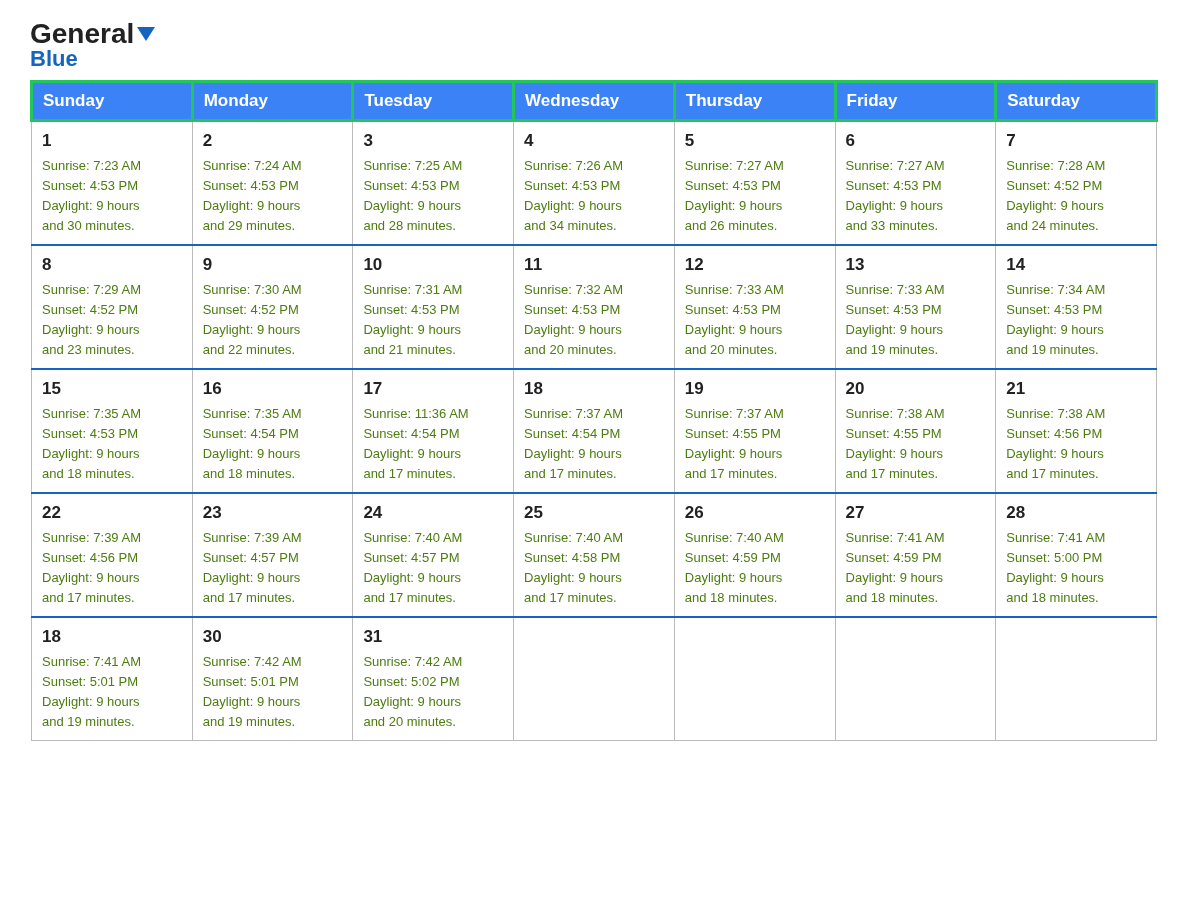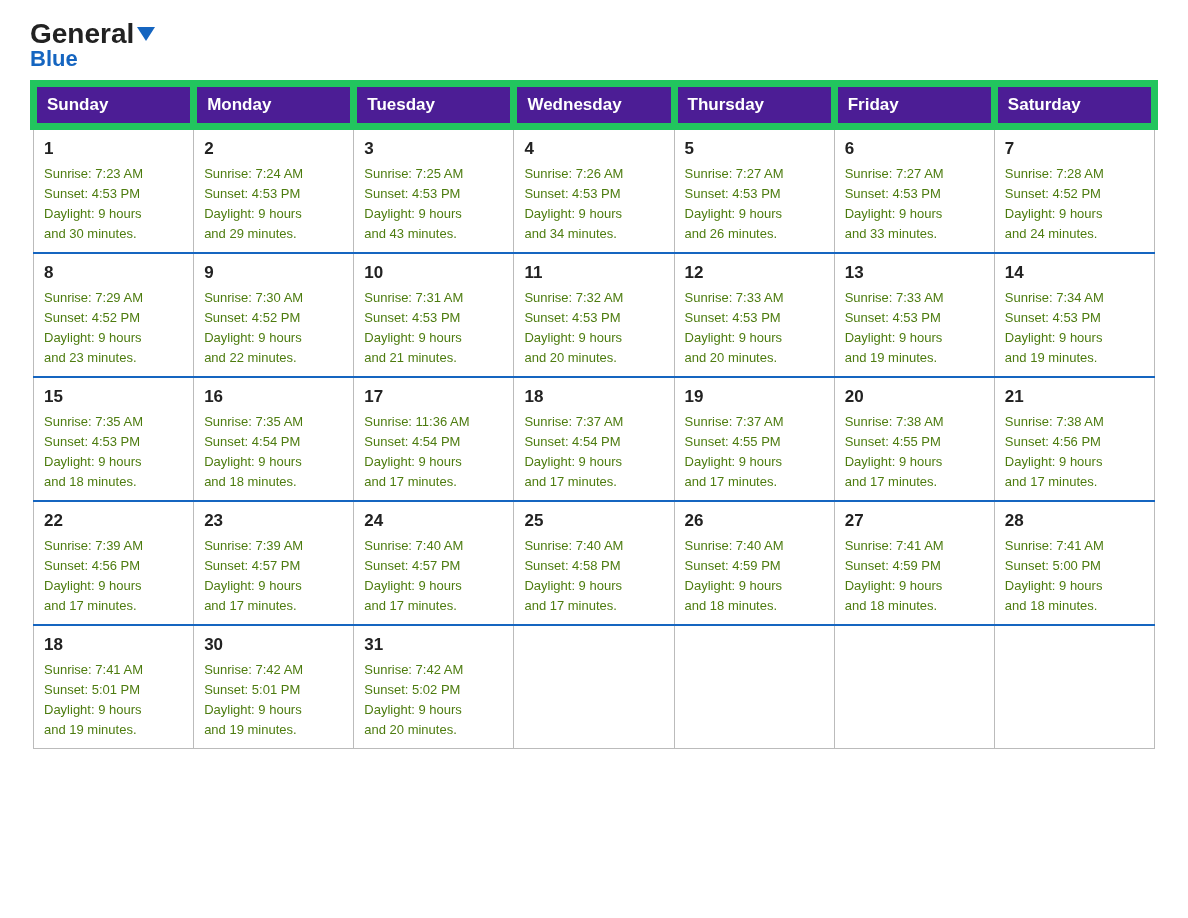--- a/index.html
+++ b/index.html
@@ -47,27 +47,27 @@
       font-size: 22px;
       color: #444;
       margin-top: 4px;
     }
     .calendar-table {
       width: 100%;
       border-collapse: collapse;
       border: 1px solid #bbb;
     }
     .calendar-table th {
-      background-color: #4c1d95;
+      background-color: #3b82f6;
       color: #fff;
       font-size: 17px;
       font-weight: bold;
       padding: 8px 10px;
       text-align: left;
-      border: 7px solid #22c55e;
+      border: 3px solid #22c55e;
       margin-top: 19px;
     }
     .calendar-table td {
       vertical-align: top;
       padding: 6px 10px 8px 10px;
       border: 1px solid #bbb;
       font-size: 13.5px;
       line-height: 1.5;
       width: calc(100% / 7);
       min-height: 90px;
@@ -123,21 +123,21 @@
         <td>
           <span class="day-number">1</span>
           <div class="cell-content"><span>Sunrise: 7:23 AM</span><br><span>Sunset: 4:53 PM</span><br><span>Daylight: 9 hours</span><br><span>and 30 minutes.</span></div>
         </td>
         <td>
           <span class="day-number">2</span>
           <div class="cell-content"><span>Sunrise: 7:24 AM</span><br><span>Sunset: 4:53 PM</span><br><span>Daylight: 9 hours</span><br><span>and 29 minutes.</span></div>
         </td>
         <td>
           <span class="day-number">3</span>
-          <div class="cell-content"><span>Sunrise: 7:25 AM</span><br><span>Sunset: 4:53 PM</span><br><span>Daylight: 9 hours</span><br><span>and 43 minutes.</span></div>
+          <div class="cell-content"><span>Sunrise: 7:25 AM</span><br><span>Sunset: 4:53 PM</span><br><span>Daylight: 9 hours</span><br><span>and 28 minutes.</span></div>
         </td>
         <td>
           <span class="day-number">4</span>
           <div class="cell-content"><span>Sunrise: 7:26 AM</span><br><span>Sunset: 4:53 PM</span><br><span>Daylight: 9 hours</span><br><span>and 34 minutes.</span></div>
         </td>
         <td>
           <span class="day-number">5</span>
           <div class="cell-content"><span>Sunrise: 7:27 AM</span><br><span>Sunset: 4:53 PM</span><br><span>Daylight: 9 hours</span><br><span>and 26 minutes.</span></div>
         </td>
         <td>

